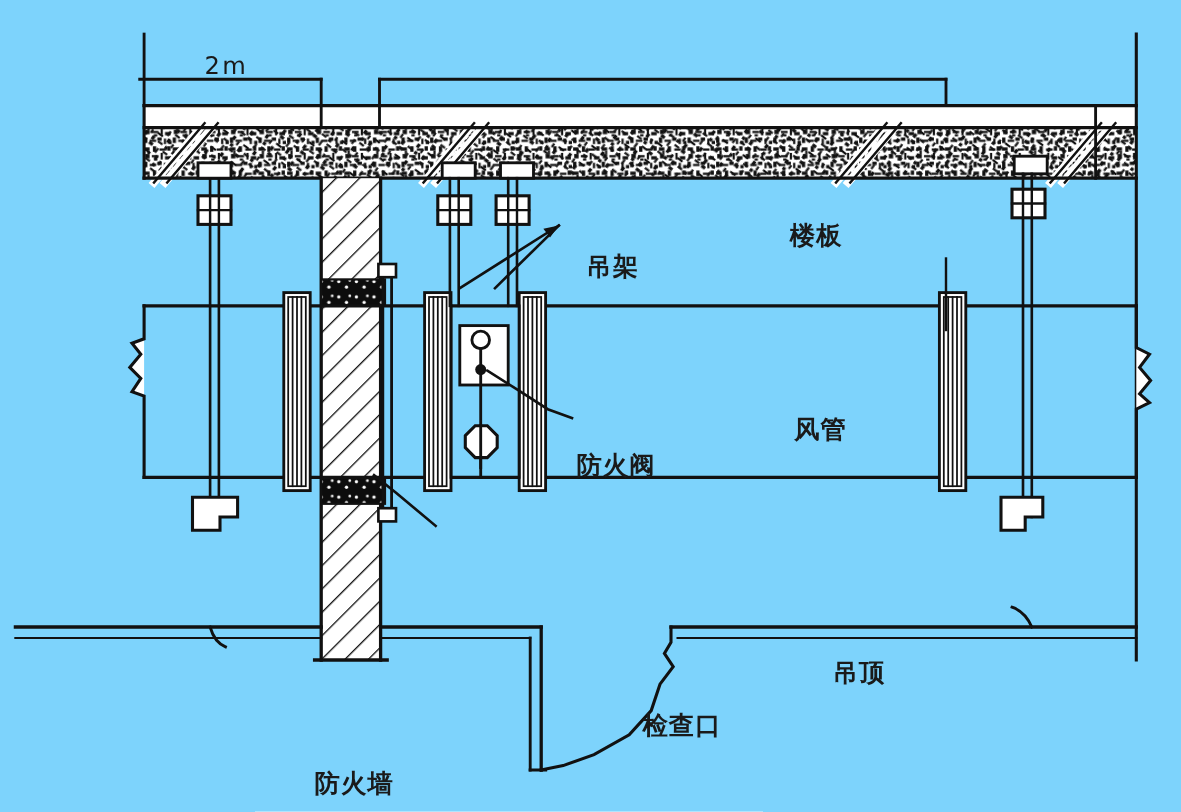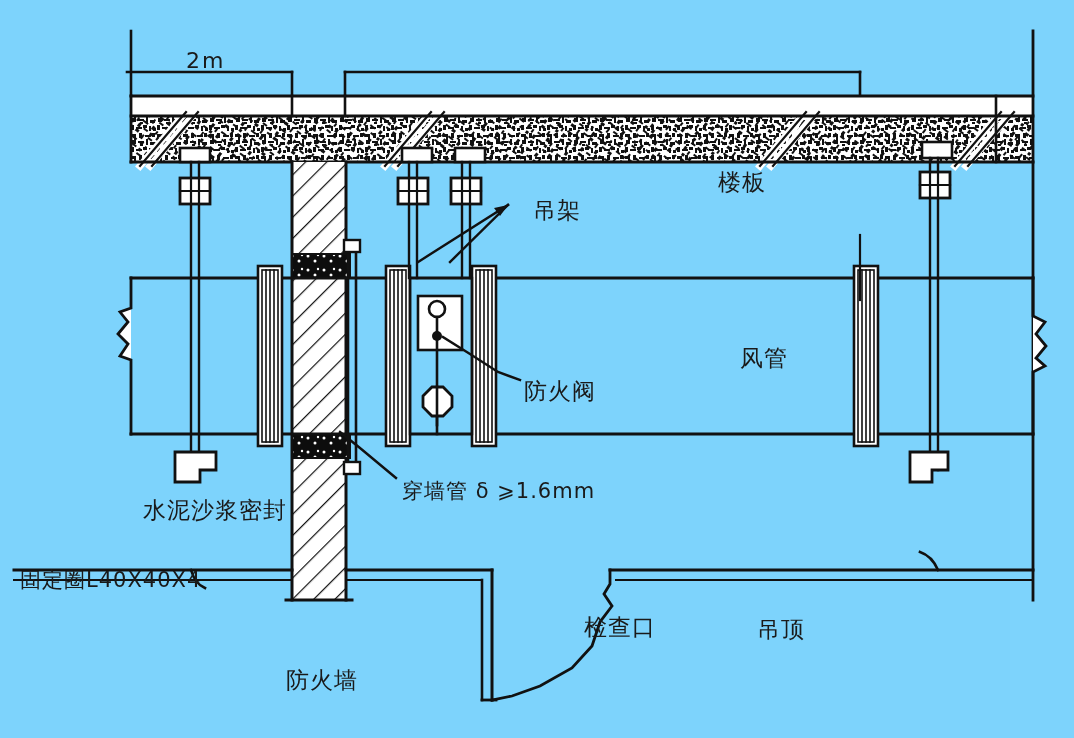--- a/index.html
+++ b/index.html
@@ -1,20 +1,20 @@
 <!DOCTYPE html>
 <html><head>
 <meta charset="utf-8">
 <style>
   html,body{margin:0;padding:0;background:#ffffff;}
   body{font-family:"DejaVu Sans","Liberation Sans",sans-serif;}
   #stage{position:relative;width:1074px;height:738px;background:#7dd3fc;overflow:hidden;}
   #stage svg{position:absolute;left:0;top:0;}
   .lbl{position:absolute;color:#1a1a1a;white-space:nowrap;font-family:"DejaVu Sans","Liberation Sans",sans-serif;letter-spacing:1px;}
-  .lbl-cn{font-size:23px;font-weight:400;}
+  .lbl-cn{font-size:23px;font-weight:700;margin-top:32px;}
   .lbl-dim{font-size:22px;font-weight:400;letter-spacing:2px;}
   .lbl-sm{font-size:21px;}
 </style>
 </head>
 <body>
 
 <div id="stage">
 
 <svg width="1074" height="738" viewBox="0 0 1074 738">
   <defs>
@@ -304,21 +304,18 @@
     </g>
 
   </g>
 </svg>
 
 <div class="lbl lbl-dim" style="left:186px; top:48px;">2m</div>
 
 <div class="lbl lbl-cn" style="left:533px; top:195px;text-align:right;">吊架</div>
 <div class="lbl lbl-cn" style="left:718px; top:167px;">楼板</div>
 <div class="lbl lbl-cn" style="left:524px; top:376px;">防火阀</div>
-<div class="lbl lbl-cn" style="left:740px; top:343px;">风管</div>
-<div class="lbl lbl-sm" style="left:402px; top:477px;">穿墙管 δ ⩾1.6mm</div>
-<div class="lbl lbl-cn" style="left:143px; top:495px;">水泥沙浆密封</div>
-<div class="lbl lbl-sm" style="left:20px; top:566px;">固定圈L40X40X4</div>
+<div class="lbl lbl-cn" style="left:722px; top:343px;">风管</div>
 <div class="lbl lbl-cn" style="left:286px; top:665px;">防火墙</div>
 <div class="lbl lbl-cn" style="left:584px; top:612px;">检查口</div>
-<div class="lbl lbl-cn" style="left:757px; top:614px;">吊顶</div>
+<div class="lbl lbl-cn" style="left:757px; top:564px;">吊顶</div>
 
 </div>
 
 </body></html>

